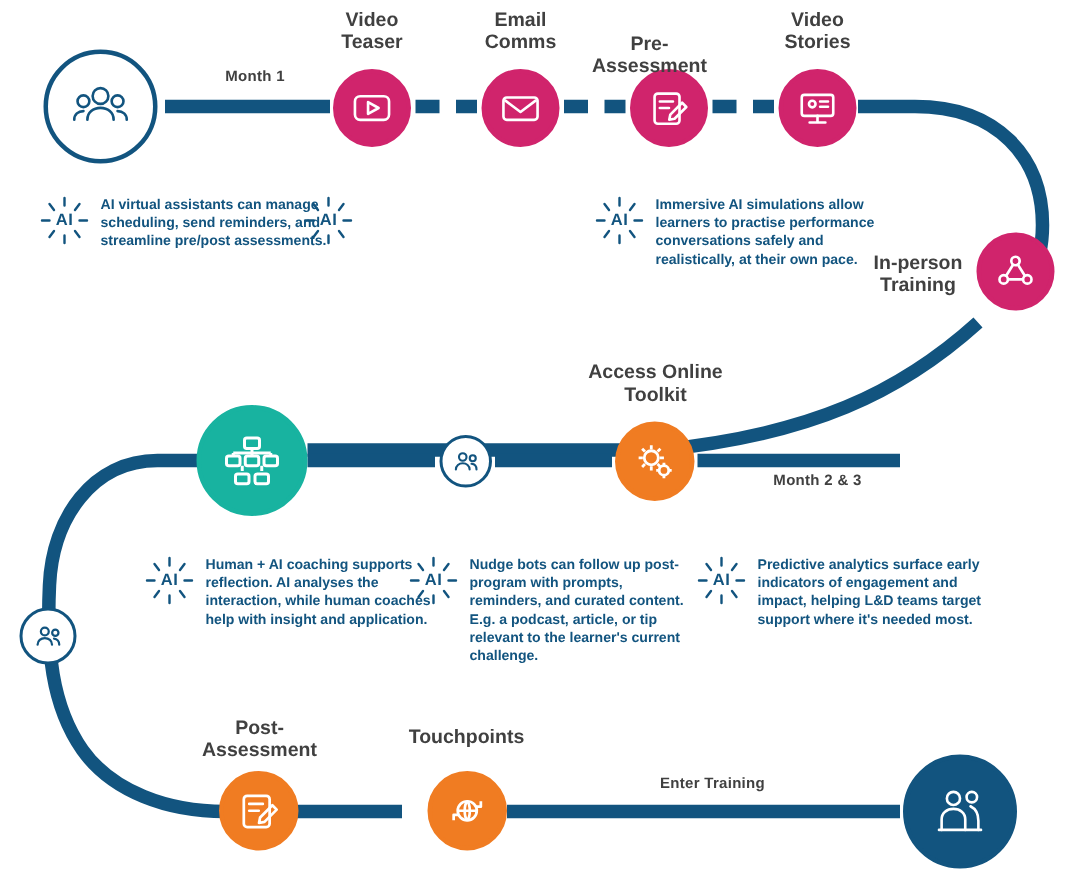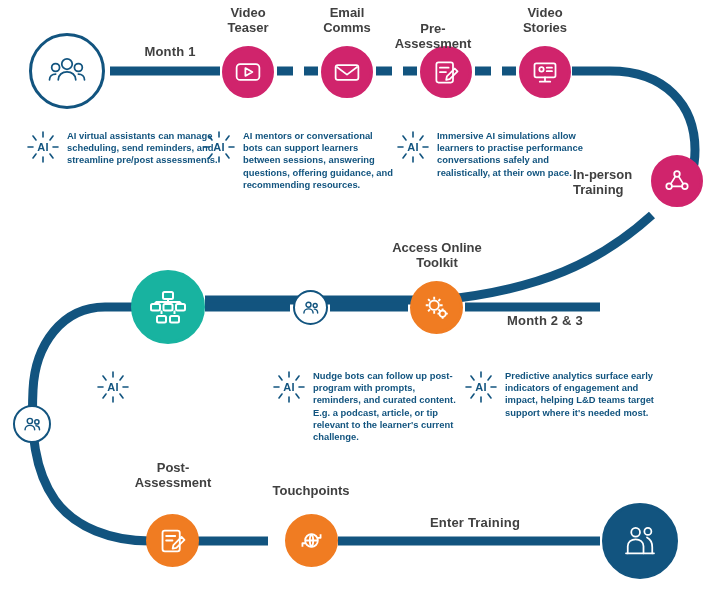--- a/index.html
+++ b/index.html
@@ -33,21 +33,21 @@
 
   
   .lbl{
     position:absolute;
     font-weight:bold;
     font-size:13px;
     line-height:15px;
     color:#404040;
     text-align:center;
   }
-  .lbl.month{font-size:13px;letter-spacing:.2px;}
+  .lbl.month{font-size:10px;letter-spacing:.2px;}
 
   
   .callout{
     position:absolute;
     display:flex;
     gap:7px;
     align-items:flex-start;
   }
   .ai-badge{
     position:relative;
@@ -147,21 +147,21 @@
   <div class="lbl month" style="left:130px;top:44px;width:80px;">Month 1</div>
 
   <div class="node n-pink" style="left:651px;top:155px;width:52px;height:52px;">
     <svg class="glyph" width="28" height="28" viewBox="0 0 32 32">
       <circle cx="16" cy="8" r="3.2" fill="none" stroke="#ffffff" stroke-width="2"></circle>
       <circle cx="7" cy="22" r="3.2" fill="none" stroke="#ffffff" stroke-width="2"></circle>
       <circle cx="25" cy="22" r="3.2" fill="none" stroke="#ffffff" stroke-width="2"></circle>
       <path d="M14 11 L9 19M18 11 L23 19M10.5 22h11" stroke="#ffffff" stroke-width="2" stroke-linecap="round"></path>
     </svg>
   </div>
-  <div class="lbl" style="left:573px;top:167px;width:78px;text-align:left;">In-person<br>Training</div>
+  <div class="lbl" style="left:573px;top:167px;width:78px;text-align:center;">In-person<br>Training</div>
 
   <div class="node n-teal" style="left:131px;top:270px;width:74px;height:74px;">
     <svg class="glyph" width="40" height="40" viewBox="0 0 40 40">
       <g fill="none" stroke="#ffffff" stroke-width="2" stroke-linejoin="round">
         <rect x="15" y="5" width="10" height="7" rx="1.5"></rect>
         <rect x="3" y="17" width="9" height="6.5" rx="1.5"></rect>
         <rect x="15.5" y="17" width="9" height="6.5" rx="1.5"></rect>
         <rect x="28" y="17" width="9" height="6.5" rx="1.5"></rect>
         <rect x="9" y="29" width="9" height="6.5" rx="1.5"></rect>
         <rect x="22" y="29" width="9" height="6.5" rx="1.5"></rect>
@@ -206,21 +206,21 @@
     </svg>
   </div>
 
   <div class="node n-orange" style="left:146px;top:514px;width:53px;height:53px;">
     <svg class="glyph" width="29" height="29" viewBox="0 0 32 32">
       <rect x="5" y="5" width="19" height="23" rx="2.5" fill="none" stroke="#ffffff" stroke-width="2"></rect>
       <path d="M9 11h10M9 16h7" stroke="#ffffff" stroke-width="2" stroke-linecap="round"></path>
       <path d="M26 12 L17 21 l-.8 4 4-.8 9-9z" fill="none" stroke="#ffffff" stroke-width="2" stroke-linejoin="round"></path>
     </svg>
   </div>
-  <div class="lbl" style="left:128px;top:460px;width:90px;">Post-<br>Assessment</div>
+  <div class="lbl" style="left:128px;top:477px;width:90px;">Post-<br>Assessment</div>
 
   <div class="node n-orange" style="left:285px;top:514px;width:53px;height:53px;">
     <svg class="glyph" width="29" height="29" viewBox="0 0 32 32">
       <g fill="none" stroke="#ffffff" stroke-width="2" stroke-linejoin="round">
         <circle cx="16" cy="16" r="7"></circle>
         <path d="M9 16h14M16 9c2.5 2.5 2.5 11.5 0 14M16 9c-2.5 2.5-2.5 11.5 0 14"></path>
         <path d="M26 9v4h-4M6 23v-4h4"></path>
       </g>
     </svg>
   </div>
@@ -254,21 +254,20 @@
 
   <div class="callout" style="left:202px;top:130px;">
     <div class="ai-badge">
       <svg width="34" height="34" viewBox="0 0 34 34">
         <g stroke="#12547f" stroke-width="1.6" stroke-linecap="round">
           <path d="M17 2v5M7 6l3 4M27 6l-3 4M2 17h5M27 17h5M7 28l3-4M27 28l-3-4M17 32v-5"></path>
         </g>
       </svg>
       <span class="ai-text" style="position:absolute;">AI</span>
     </div>
-    <p>AI mentors or conversational bots can support learners between sessions, answering questions, offering guidance, and recommending resources.</p>
   </div>
 
   <div class="callout" style="left:396px;top:130px;">
     <div class="ai-badge">
       <svg width="34" height="34" viewBox="0 0 34 34">
         <g stroke="#12547f" stroke-width="1.6" stroke-linecap="round">
           <path d="M17 2v5M7 6l3 4M27 6l-3 4M2 17h5M27 17h5M7 28l3-4M27 28l-3-4M17 32v-5"></path>
         </g>
       </svg>
       <span class="ai-text" style="position:absolute;">AI</span>
@@ -278,20 +277,21 @@
 
   <div class="callout" style="left:96px;top:370px;">
     <div class="ai-badge">
       <svg width="34" height="34" viewBox="0 0 34 34">
         <g stroke="#12547f" stroke-width="1.6" stroke-linecap="round">
           <path d="M17 2v5M7 6l3 4M27 6l-3 4M2 17h5M27 17h5M7 28l3-4M27 28l-3-4M17 32v-5"></path>
         </g>
       </svg>
       <span class="ai-text" style="position:absolute;">AI</span>
     </div>
+    <p>Human + AI coaching supports reflection. AI analyses the interaction, while human coaches help with insight and application.</p>
   </div>
 
   <div class="callout" style="left:272px;top:370px;">
     <div class="ai-badge">
       <svg width="34" height="34" viewBox="0 0 34 34">
         <g stroke="#12547f" stroke-width="1.6" stroke-linecap="round">
           <path d="M17 2v5M7 6l3 4M27 6l-3 4M2 17h5M27 17h5M7 28l3-4M27 28l-3-4M17 32v-5"></path>
         </g>
       </svg>
       <span class="ai-text" style="position:absolute;">AI</span>

